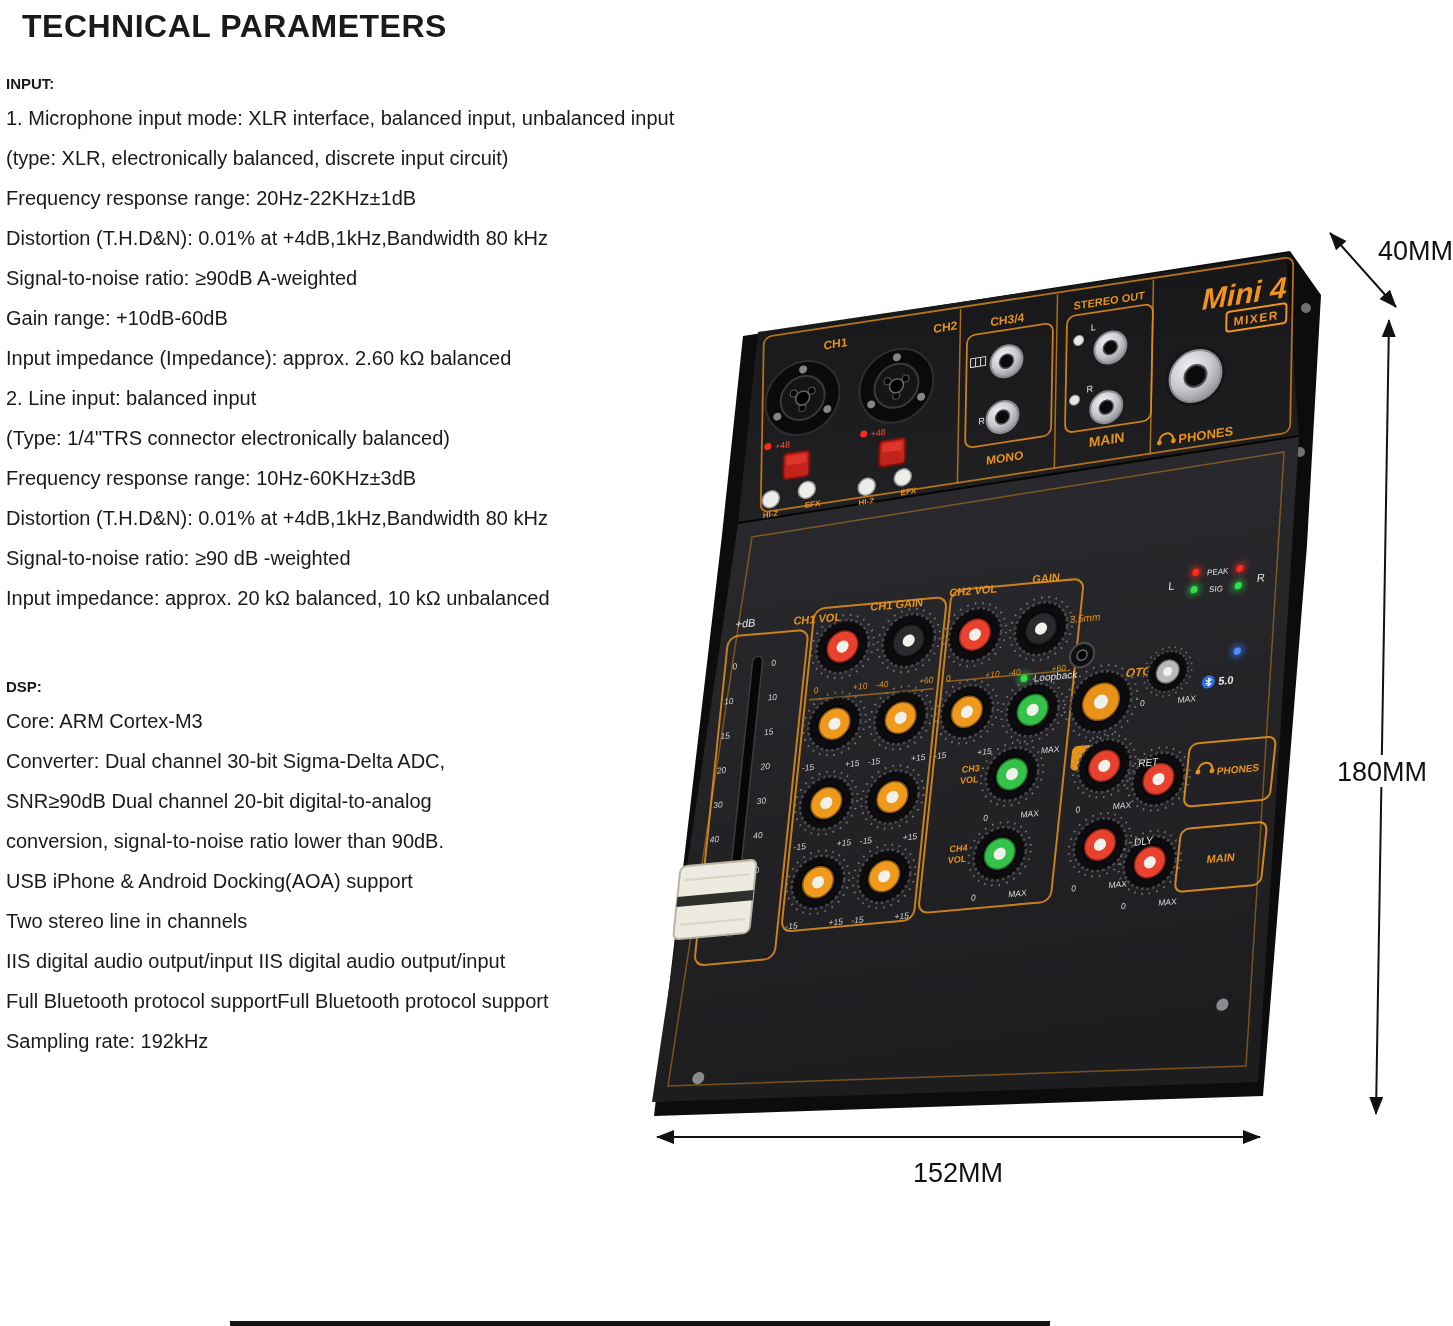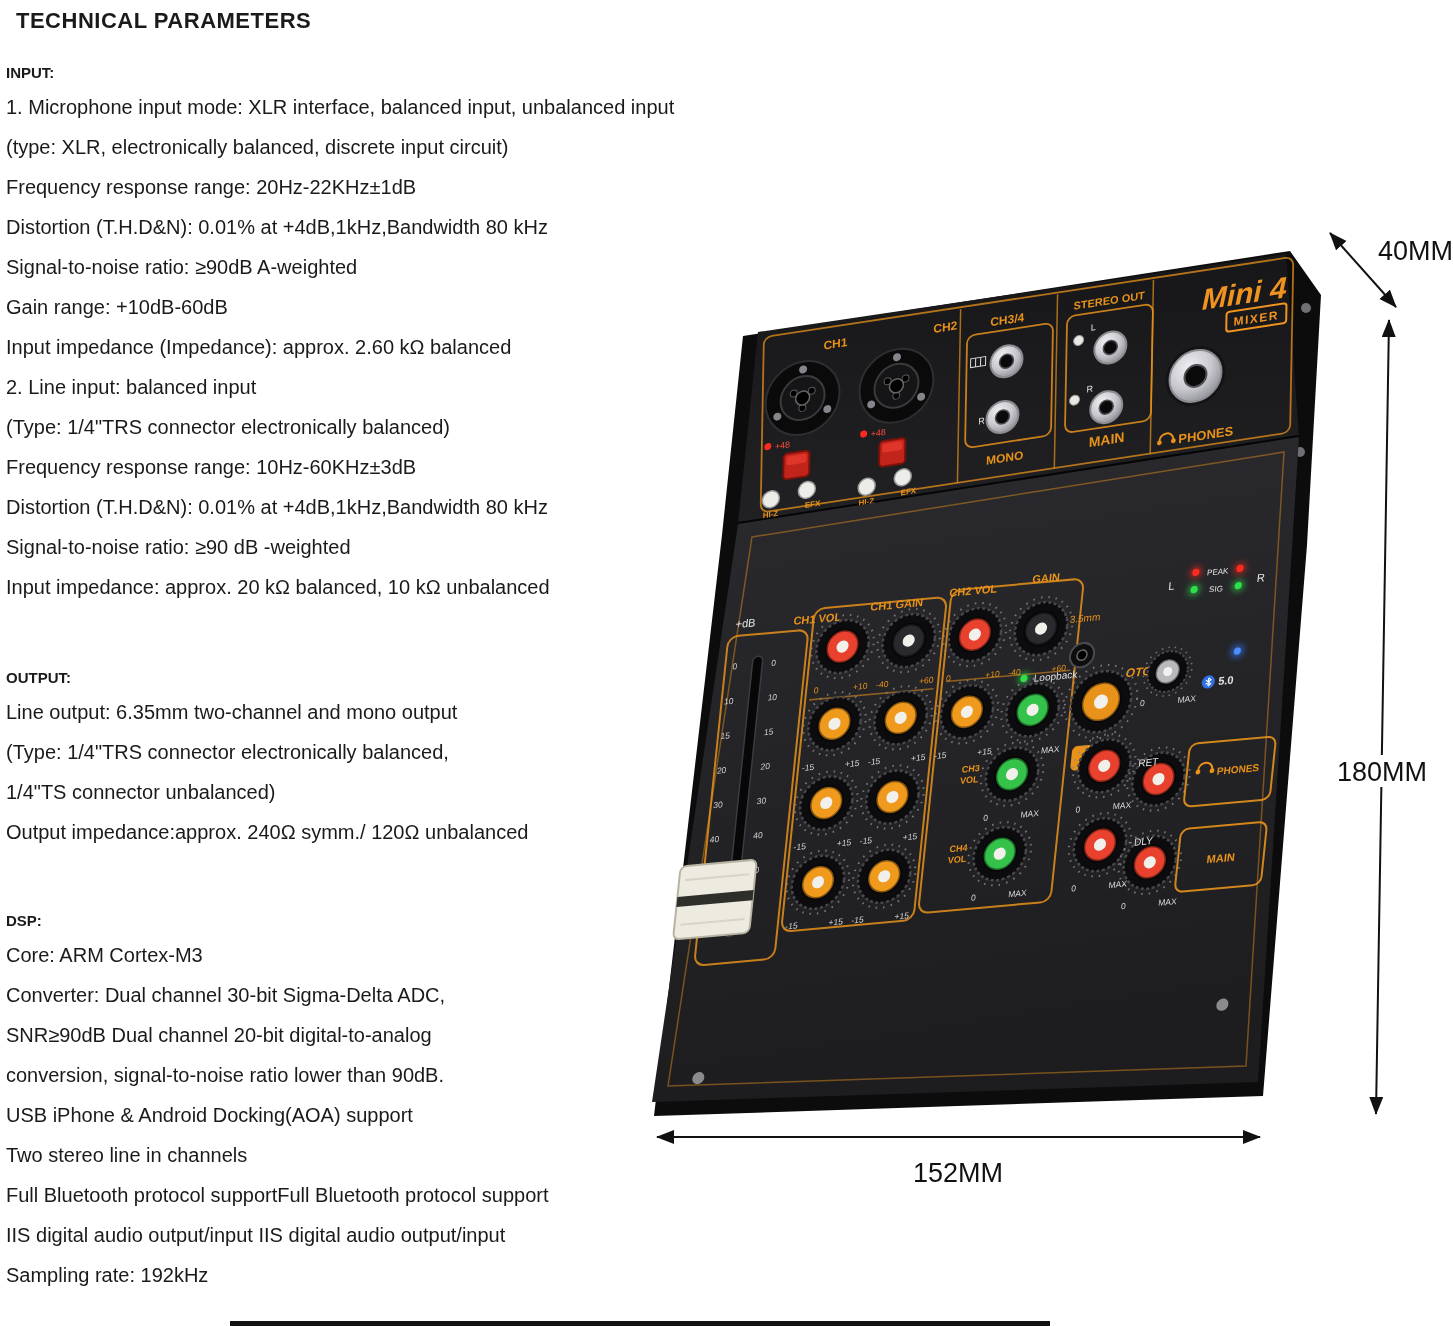--- a/index.html
+++ b/index.html
@@ -1,18 +1,18 @@
 <!DOCTYPE html>
 <html><head>
 <meta charset="utf-8">
 <style>
   html,body{margin:0;padding:0;background:#fff;}
   body{width:1453px;height:1326px;position:relative;font-family:"Liberation Sans",sans-serif;color:#1a1a1a;overflow:hidden;}
   .spec-col{position:absolute;left:6px;top:4px;width:660px;}
-  .page-title{font-size:22px;font-weight:bold;margin:4px 0 30px 10px;letter-spacing:.5px;}
+  .page-title{font-size:32px;font-weight:bold;margin:4px 0 30px 16px;letter-spacing:.5px;}
   .spec-section h2{font-size:15px;font-weight:bold;margin:0 0 6px 0;}
   .sec-output{margin-top:62px;}
   .sec-dsp{margin-top:60px;}
   .spec-line{font-size:20px;line-height:40px;margin:0;white-space:nowrap;}
   .art{position:absolute;left:0;top:0;}
   .art text{font-family:"Liberation Sans",sans-serif;}
   .o{fill:#E8921A;}
   .ob{fill:#E8921A;font-weight:bold;}
   .wt{fill:#e4e4e4;}
   .micro{font-size:8.5px;fill:#d6d6d6;text-anchor:middle;}
@@ -37,38 +37,31 @@
     <p class="spec-line">Gain range: +10dB-60dB</p>
     <p class="spec-line">Input impedance (Impedance): approx. 2.60 kΩ balanced</p>
     <p class="spec-line">2. Line input: balanced input</p>
     <p class="spec-line">(Type: 1/4"TRS connector electronically balanced)</p>
     <p class="spec-line">Frequency response range: 10Hz-60KHz±3dB</p>
     <p class="spec-line">Distortion (T.H.D&amp;N): 0.01% at +4dB,1kHz,Bandwidth 80 kHz</p>
     <p class="spec-line">Signal-to-noise ratio: ≥90 dB -weighted</p>
     <p class="spec-line">Input impedance: approx. 20 kΩ balanced, 10 kΩ unbalanced</p>
   </div>
 
-  <div class="spec-section sec-output">
-    <h2>OUTPUT:</h2>
-    <p class="spec-line">Line output: 6.35mm two-channel and mono output</p>
-    <p class="spec-line">(Type: 1/4"TRS connector electronically balanced,</p>
-    <p class="spec-line">1/4"TS connector unbalanced)</p>
-    <p class="spec-line">Output impedance:approx. 240Ω symm./ 120Ω unbalanced</p>
-  </div>
 
   <div class="spec-section sec-dsp">
     <h2>DSP:</h2>
     <p class="spec-line">Core: ARM Cortex-M3</p>
     <p class="spec-line">Converter: Dual channel 30-bit Sigma-Delta ADC,</p>
     <p class="spec-line">SNR≥90dB Dual channel 20-bit digital-to-analog</p>
     <p class="spec-line">conversion, signal-to-noise ratio lower than 90dB.</p>
     <p class="spec-line">USB iPhone &amp; Android Docking(AOA) support</p>
     <p class="spec-line">Two stereo line in channels</p>
+    <p class="spec-line">IIS digital audio output/input IIS digital audio output/input</p>
     <p class="spec-line">Full Bluetooth protocol supportFull Bluetooth protocol support</p>
-    <p class="spec-line">IIS digital audio output/input IIS digital audio output/input</p>
     <p class="spec-line">Sampling rate: 192kHz</p>
   </div>
 </div>
 
 <svg class="art" viewBox="0 0 1453 1326" width="1453" height="1326">
   <defs>
     <marker id="ah" orient="auto-start-reverse" markerWidth="10" markerHeight="8" refX="8.5" refY="3.5">
       <path d="M0,0 L9,3.5 L0,7 Z" fill="#111"></path>
     </marker>
     <radialGradient id="silver" cx="38%" cy="32%" r="75%">

